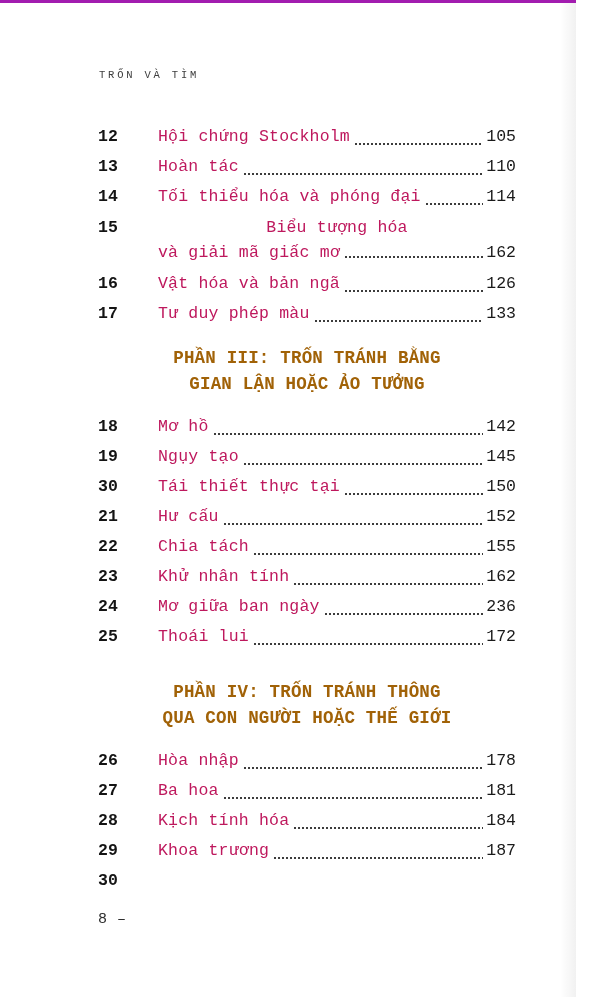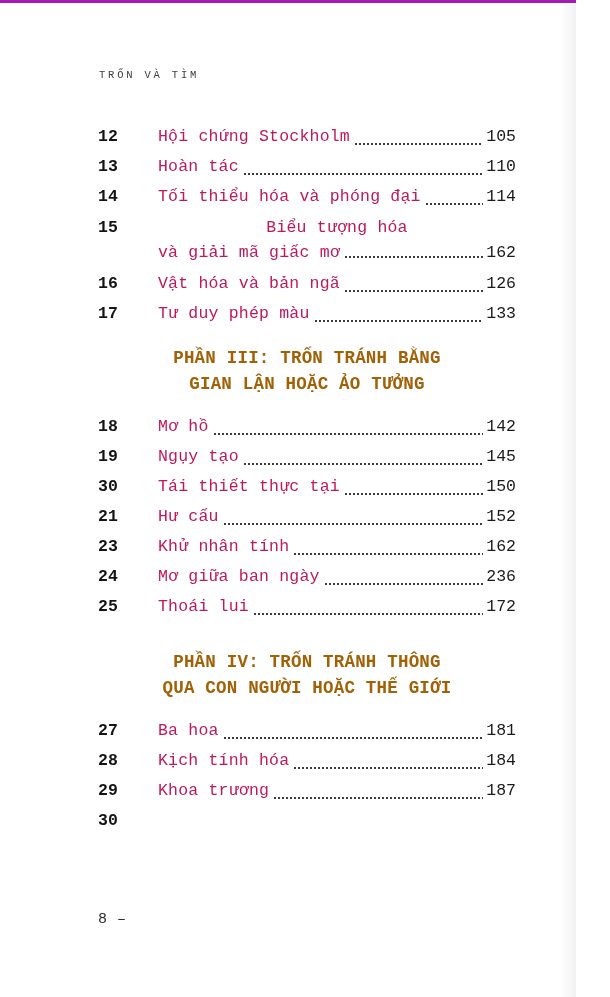--- a/index.html
+++ b/index.html
@@ -178,20 +178,30 @@
         <div class="num">21</div>
         <div class="entry-body">
           <div class="line">
             <span class="title">Hư cấu</span>
             <span class="leader"></span>
             <span class="pgnum">152</span>
           </div>
         </div>
       </div>
       <div class="entry">
+        <div class="num">22</div>
+        <div class="entry-body">
+          <div class="line">
+            <span class="title">Chia tách</span>
+            <span class="leader"></span>
+            <span class="pgnum">155</span>
+          </div>
+        </div>
+      </div>
+      <div class="entry">
         <div class="num">23</div>
         <div class="entry-body">
           <div class="line">
             <span class="title">Khử nhân tính</span>
             <span class="leader"></span>
             <span class="pgnum">162</span>
           </div>
         </div>
       </div>
       <div class="entry">
@@ -212,20 +222,30 @@
             <span class="leader"></span>
             <span class="pgnum">172</span>
           </div>
         </div>
       </div>
       <div class="section-heading sec-2">
         <div>PHẦN IV: TRỐN TRÁNH THÔNG</div>
         <div>QUA CON NGƯỜI HOẶC THẾ GIỚI</div>
       </div>
       <div class="entry">
+        <div class="num">26</div>
+        <div class="entry-body">
+          <div class="line">
+            <span class="title">Hòa nhập</span>
+            <span class="leader"></span>
+            <span class="pgnum">178</span>
+          </div>
+        </div>
+      </div>
+      <div class="entry">
         <div class="num">27</div>
         <div class="entry-body">
           <div class="line">
             <span class="title">Ba hoa</span>
             <span class="leader"></span>
             <span class="pgnum">181</span>
           </div>
         </div>
       </div>
       <div class="entry">

